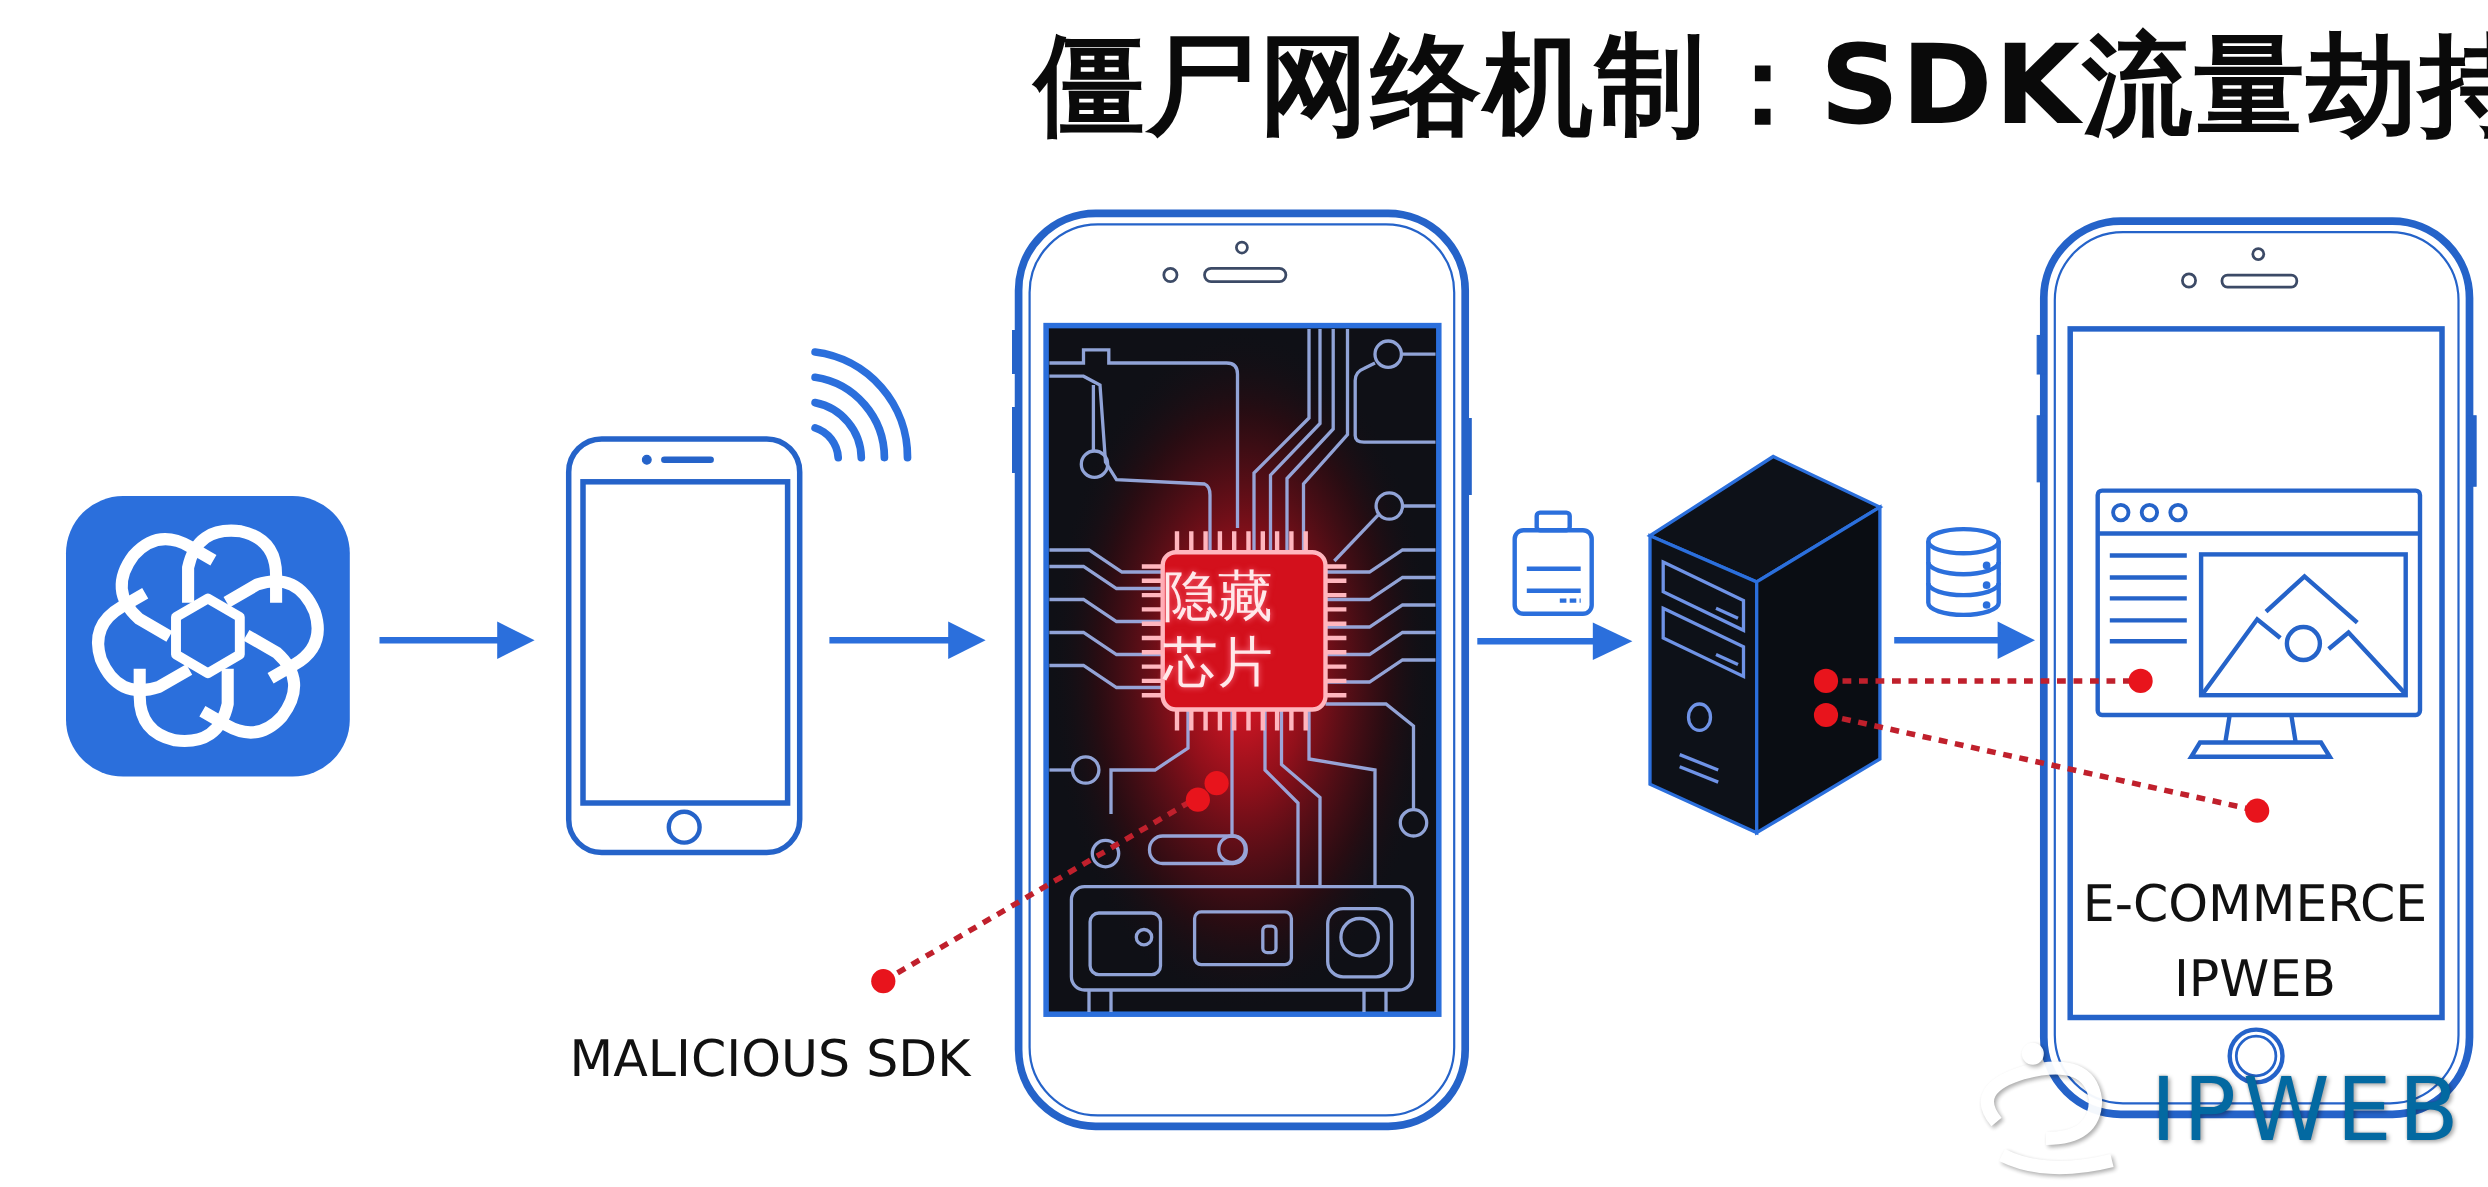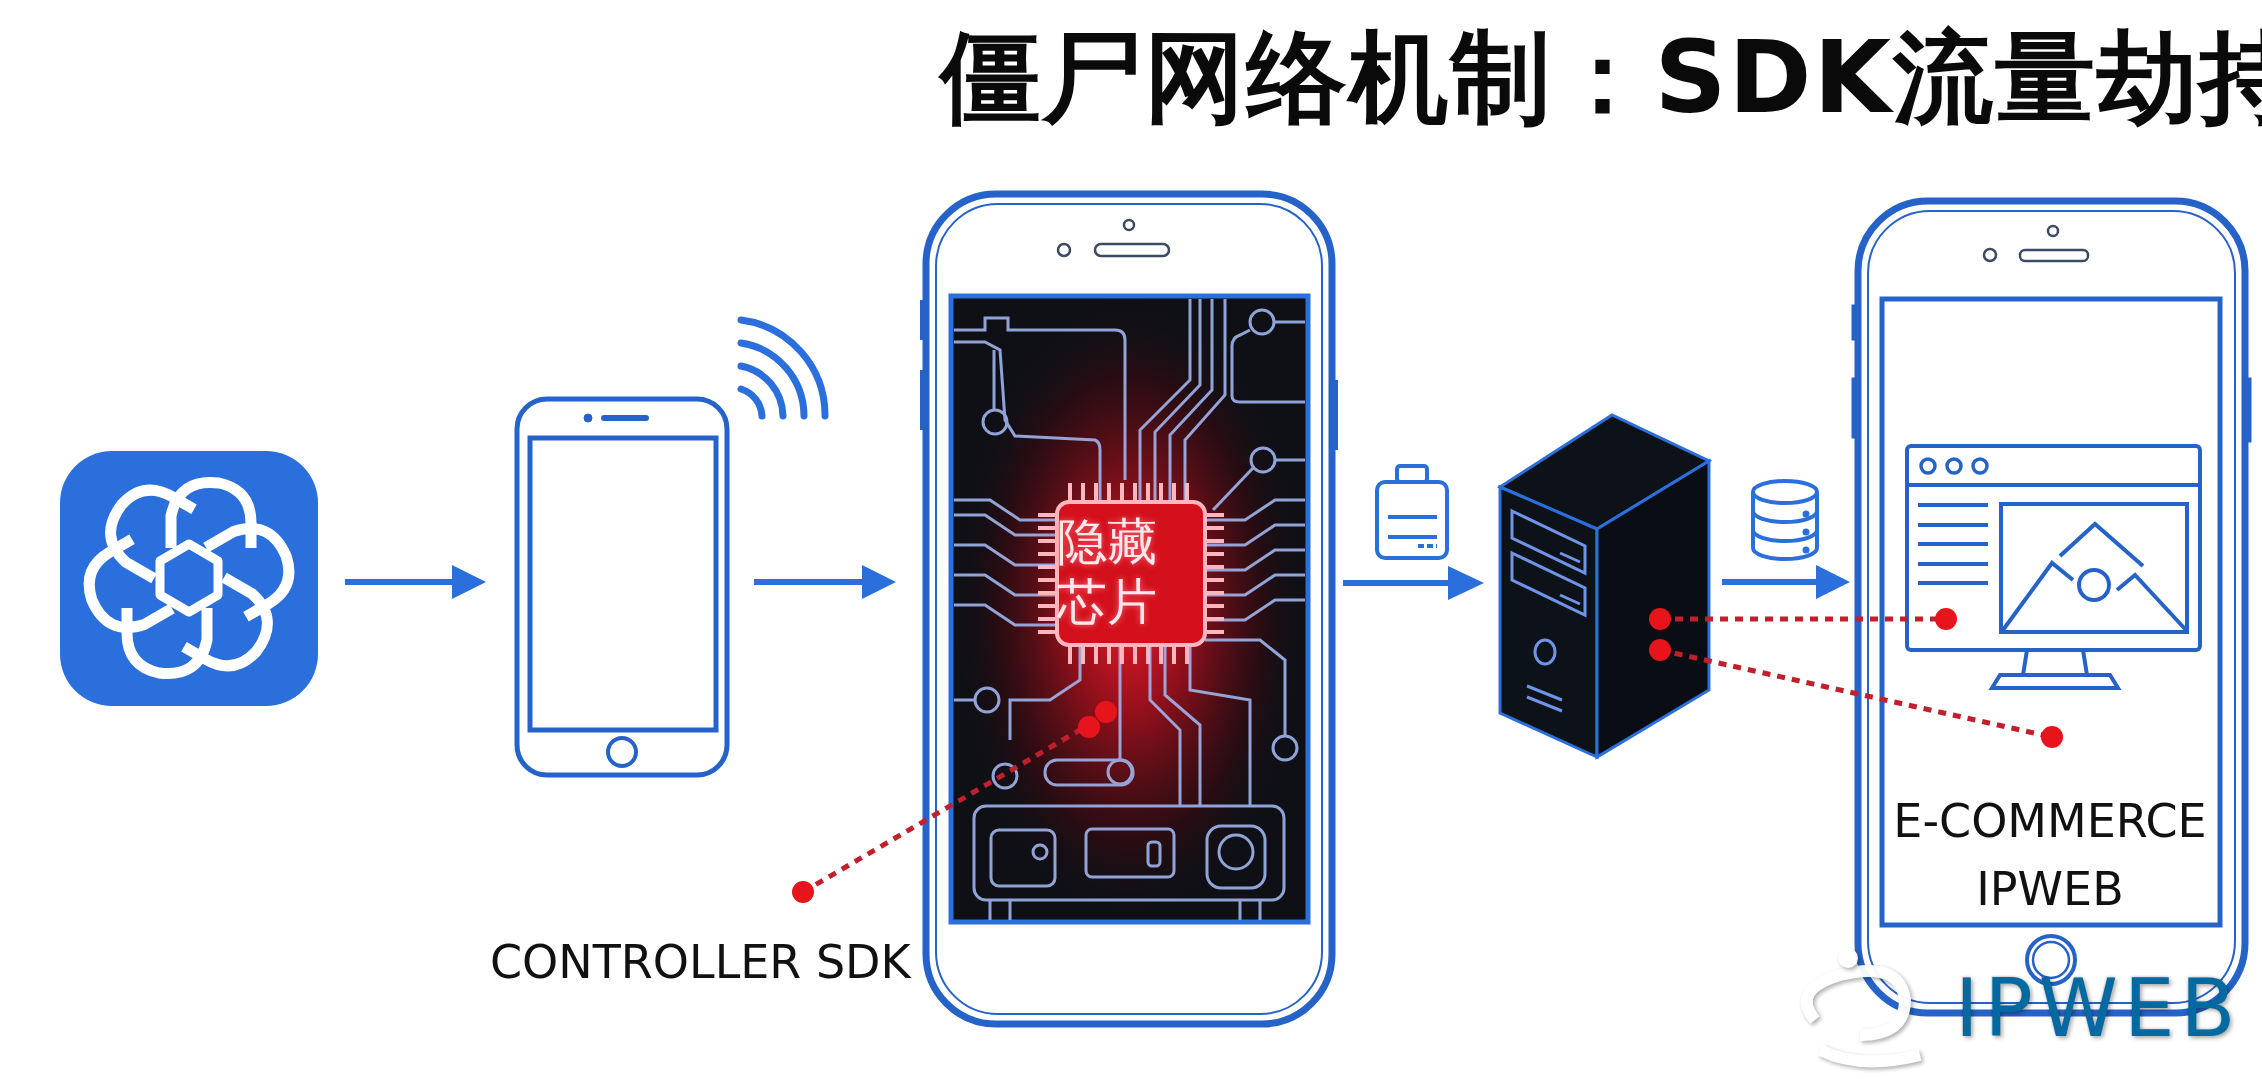--- a/index.html
+++ b/index.html
@@ -245,21 +245,21 @@
       <circle cx="1848" cy="958" r="10" fill="#ffffff" stroke="none" style="filter: drop-shadow(2px 2px 2px rgba(0,0,0,0.35));"></circle>
     </g>
   </svg>
 
   <div class="chip-text">
     <div>隐藏</div>
     <div>芯片</div>
   </div>
 
   <div class="label sdk-label">
-    <div>CONTROLLER SDK</div>
+    <div>MALICIOUS SDK</div>
   </div>
   <div class="label target-label">
     <div>E-COMMERCE</div>
     <div>IPWEB</div>
   </div>
 
   <div class="watermark">IPWEB</div>
 </div>
 
 </body></html>

